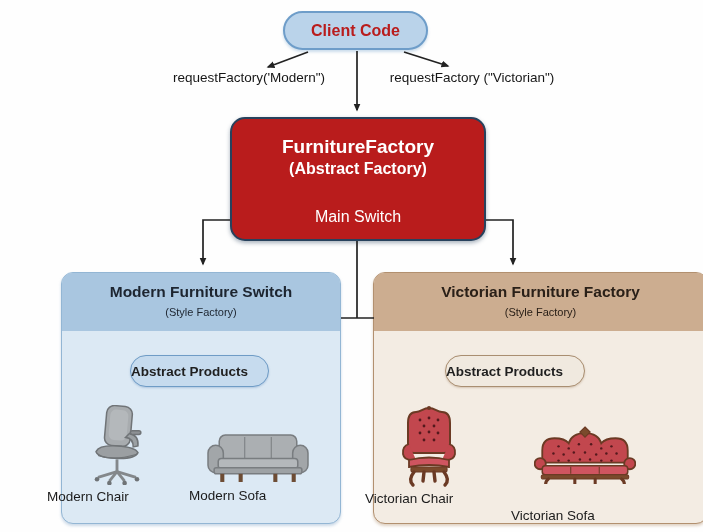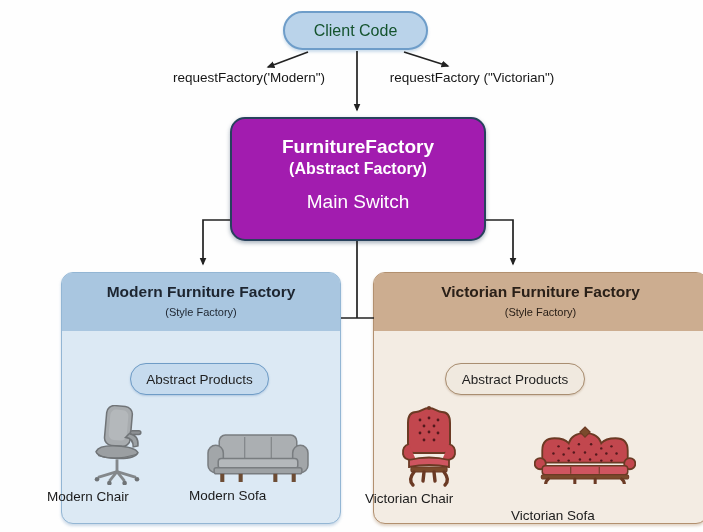--- a/index.html
+++ b/index.html
@@ -8,37 +8,37 @@
     font-family:"Liberation Sans",sans-serif;color:#1b1b1b;
   }
   .abs{position:absolute;}
   
   #connectors{position:absolute;left:0;top:0;width:703px;height:532px;pointer-events:none;z-index:5;}
   
   .client-pill{
     left:283px;top:11px;width:145px;height:39px;border-radius:20px;
     background:#bad3ea;border:2px solid #6e9dc9;box-sizing:border-box;
     display:flex;align-items:center;justify-content:center;
-    font-size:16px;font-weight:400;color:#14532d;z-index:4;
+    font-size:16px;font-weight:700;color:#b91c1c;z-index:4;
     box-shadow:0 2px 3px rgba(110,157,201,.35);
   }
   
   .call-label{top:70px;width:190px;text-align:center;font-size:13.5px;color:#161616;z-index:4;}
   .call-label.modern{left:154px;}
   .call-label.victorian{left:377px;}
   
   .af-box{
     left:230px;top:117px;width:256px;height:124px;border-radius:15px;
-    background:#a21caf;border:2px solid #28425d;box-sizing:border-box;
+    background:#b91c1c;border:2px solid #28425d;box-sizing:border-box;
     color:#ffffff;text-align:center;z-index:4;
     box-shadow:0 2px 4px rgba(40,66,93,.4);
   }
   .af-title{margin-top:16px;font-size:19px;font-weight:700;line-height:23px;}
   .af-sub{font-size:16px;font-weight:700;line-height:22px;}
-  .af-note{margin-top:13px;font-size:19px;font-weight:400;line-height:18px;}
+  .af-note{margin-top:28px;font-size:16px;font-weight:400;line-height:18px;}
   
   .factory-box{top:272px;height:252px;border-radius:12px;box-sizing:border-box;z-index:3;}
   .factory-box.modern{
     left:61px;width:280px;background:#dce9f4;border:1.5px solid #93b6d4;
     box-shadow:0 2px 3px rgba(130,165,200,.4);
   }
   .factory-box.victorian{
     left:373px;width:335px;background:#f3ece3;border:1.5px solid #b2906f;
     box-shadow:0 2px 3px rgba(178,144,111,.4);
   }
@@ -46,23 +46,23 @@
     height:58px;border-radius:10px 10px 0 0;
     display:flex;flex-direction:column;align-items:center;justify-content:center;
     color:#1d2530;text-align:center;
   }
   .factory-box.modern .factory-header{background:#a9c6e0;}
   .factory-box.victorian .factory-header{background:#ccad90;color:#2a2018;}
   .factory-title{font-size:15.5px;font-weight:700;line-height:20px;}
   .factory-sub{font-size:11px;font-weight:400;line-height:20px;}
   
   .products-pill{
-    top:363px;height:32px;border-radius:17px;box-sizing:border-box;
-    display:flex;align-items:center;justify-content:center;
-    font-size:13.5px;color:#1f1f1f;z-index:4;
+    top:355px;height:32px;border-radius:17px;box-sizing:border-box;
+    display:flex;align-items:center;
+    font-size:13.5px;color:#1f1f1f;z-index:4;font-weight:bold;
   }
   .products-pill.modern{
     left:130px;width:139px;background:#c6dbee;border:1.5px solid #6f9cc6;
     box-shadow:0 1px 2px rgba(110,150,195,.4);
   }
   .products-pill.victorian{
     left:445px;width:140px;background:#f0e9df;border:1.5px solid #a98e71;
     box-shadow:0 1px 2px rgba(170,140,110,.4);
   }
   
@@ -99,21 +99,21 @@
   <div class="abs call-label victorian">requestFactory ("Victorian")</div>
 
   <div class="abs af-box">
     <div class="af-title">FurnitureFactory</div>
     <div class="af-sub">(Abstract Factory)</div>
     <div class="af-note">Main Switch</div>
   </div>
 
   <div class="abs factory-box modern">
     <div class="factory-header">
-      <div class="factory-title">Modern Furniture Factory</div>
+      <div class="factory-title">Modern Furniture Switch</div>
       <div class="factory-sub">(Style Factory)</div>
     </div>
   </div>
 
   <div class="abs factory-box victorian">
     <div class="factory-header">
       <div class="factory-title">Victorian Furniture Factory</div>
       <div class="factory-sub">(Style Factory)</div>
     </div>
   </div>

